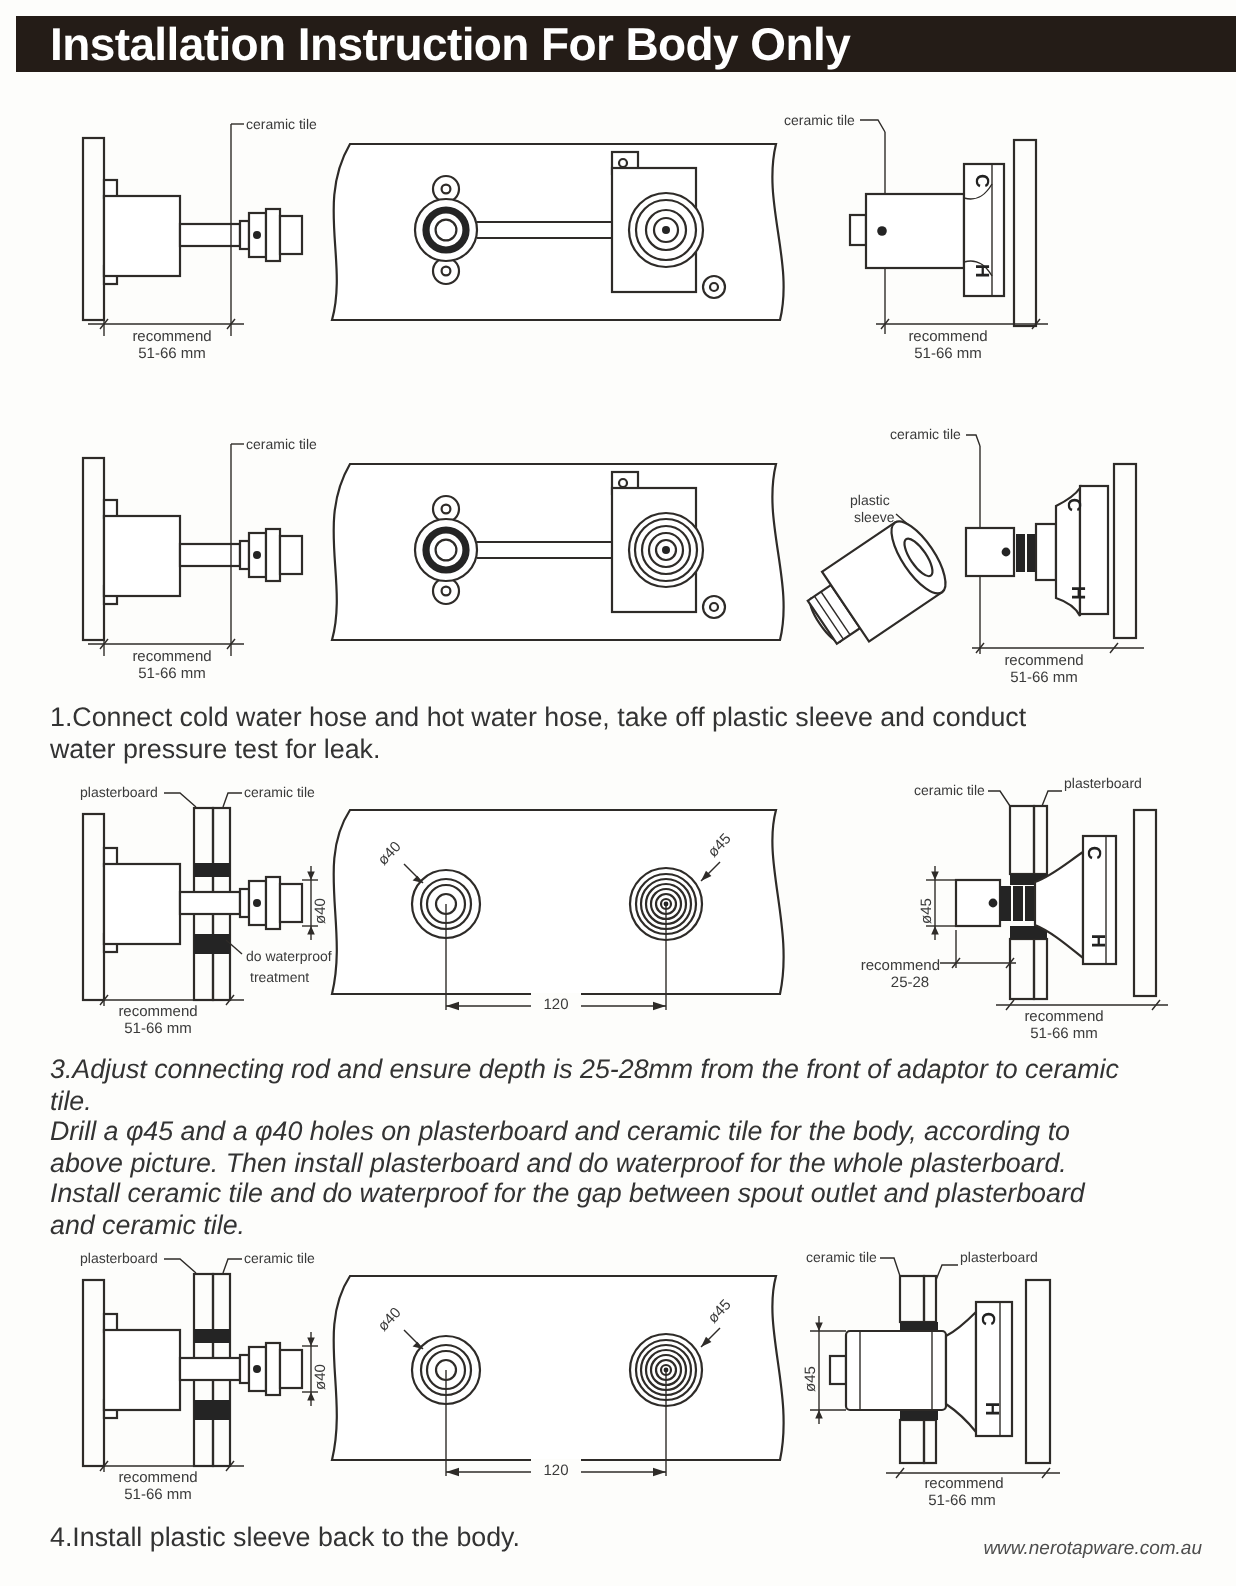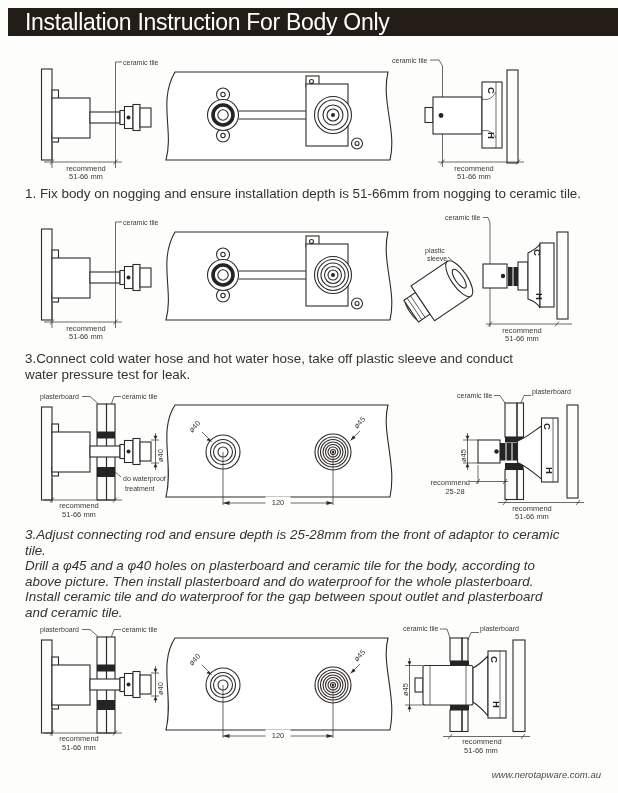--- a/index.html
+++ b/index.html
@@ -1,19 +1,19 @@
 <!DOCTYPE html>
 <html><head>
 <meta charset="utf-8">
 <style>
   html,body{margin:0;padding:0;background:#e8e8e8;}
   #page{position:relative;width:618px;height:793px;background:#fdfdfb;overflow:hidden;
         font-family:"Liberation Sans",sans-serif;}
   #hdr{position:absolute;left:8px;top:8px;width:610px;height:28px;background:#241c17;
-       color:#fff;font-size:23px;font-weight:normal;line-height:28px;padding-left:17px;
+       color:#fff;font-size:23px;font-weight:bold;line-height:28px;padding-left:17px;
        box-sizing:border-box;letter-spacing:-0.3px;white-space:nowrap;}
   .caption{position:absolute;left:25px;color:#333;font-size:13.4px;line-height:15.5px;
        white-space:pre-line;width:585px;}
   #cap1{top:186px;} #cap2{top:351px;} #cap3{top:527px;font-style:italic;} #cap4{top:761px;}
   #url{position:absolute;right:17px;top:769px;font-size:9.5px;color:#4d4d4d;font-style:italic;}
   svg{position:absolute;left:0;}
   #d1{top:50px;} #d2{top:212px;} #d3{top:386px;} #d4{top:620px;}
   svg text{font-family:"Liberation Sans",sans-serif;fill:#3a3a3a;}
   .dlabel{font-size:7px;}
   .dim{font-size:7.5px;}
@@ -302,24 +302,24 @@
       <polygon points="409.5,705 407.6,709.2 411.4,709.2" class="arr"></polygon>
       <text transform="translate(407.5,696) rotate(-90)" class="dim">ø45</text>
       <line x1="443" y1="736.5" x2="530" y2="736.5" class="thin"></line>
       <line x1="448" y1="739" x2="452" y2="734" class="thin"></line>
       <line x1="521" y1="739" x2="525" y2="734" class="thin"></line>
       <text x="482" y="744" text-anchor="middle" class="dim">recommend</text>
       <text x="481" y="752.5" text-anchor="middle" class="dim">51-66 mm</text>
     </g>
   </svg>
 
-  <div id="cap1" class="caption">1. Fix body on nogging and ensure installation depth is 51-66mm from nogging to ceramic tile.</div>
-  <div id="cap2" class="caption">3.Connect cold water hose and hot water hose, take off plastic sleeve and conduct
+  <div id="cap2" class="caption">1.Connect cold water hose and hot water hose, take off plastic sleeve and conduct
 water pressure test for leak.</div>
   <div id="cap3" class="caption">3.Adjust connecting rod and ensure depth is 25-28mm from the front of adaptor to ceramic
 tile.
 Drill a φ45 and a φ40 holes on plasterboard and ceramic tile for the body, according to
 above picture. Then install plasterboard and do waterproof for the whole plasterboard.
 Install ceramic tile and do waterproof for the gap between spout outlet and plasterboard
 and ceramic tile.</div>
+  <div id="cap4" class="caption">4.Install plastic sleeve back to the body.</div>
 
   <div id="url">www.nerotapware.com.au</div>
 </div>
 
 </body></html>

